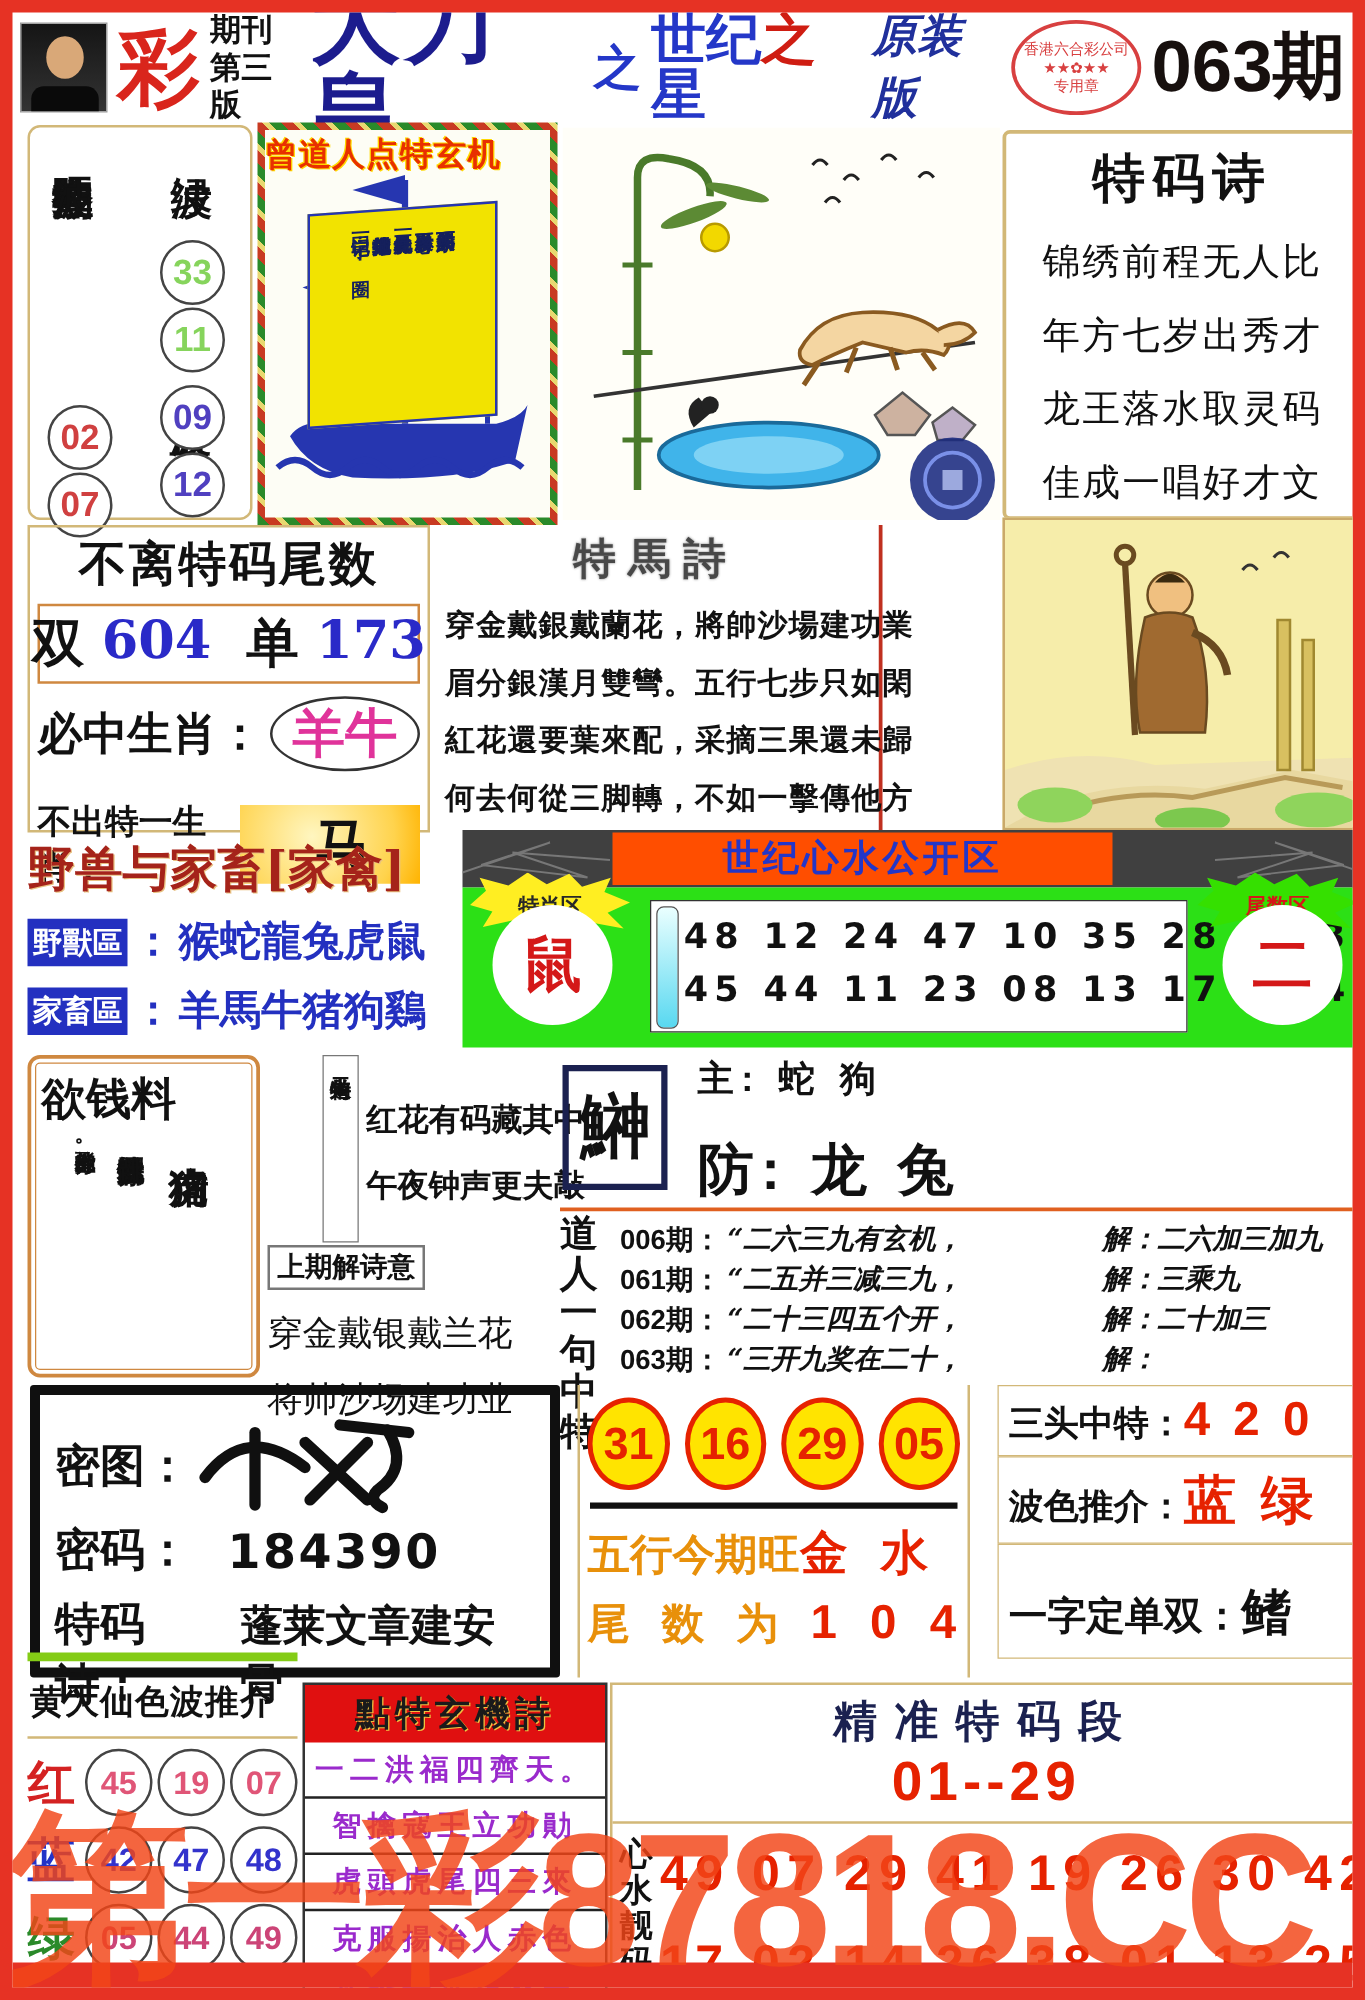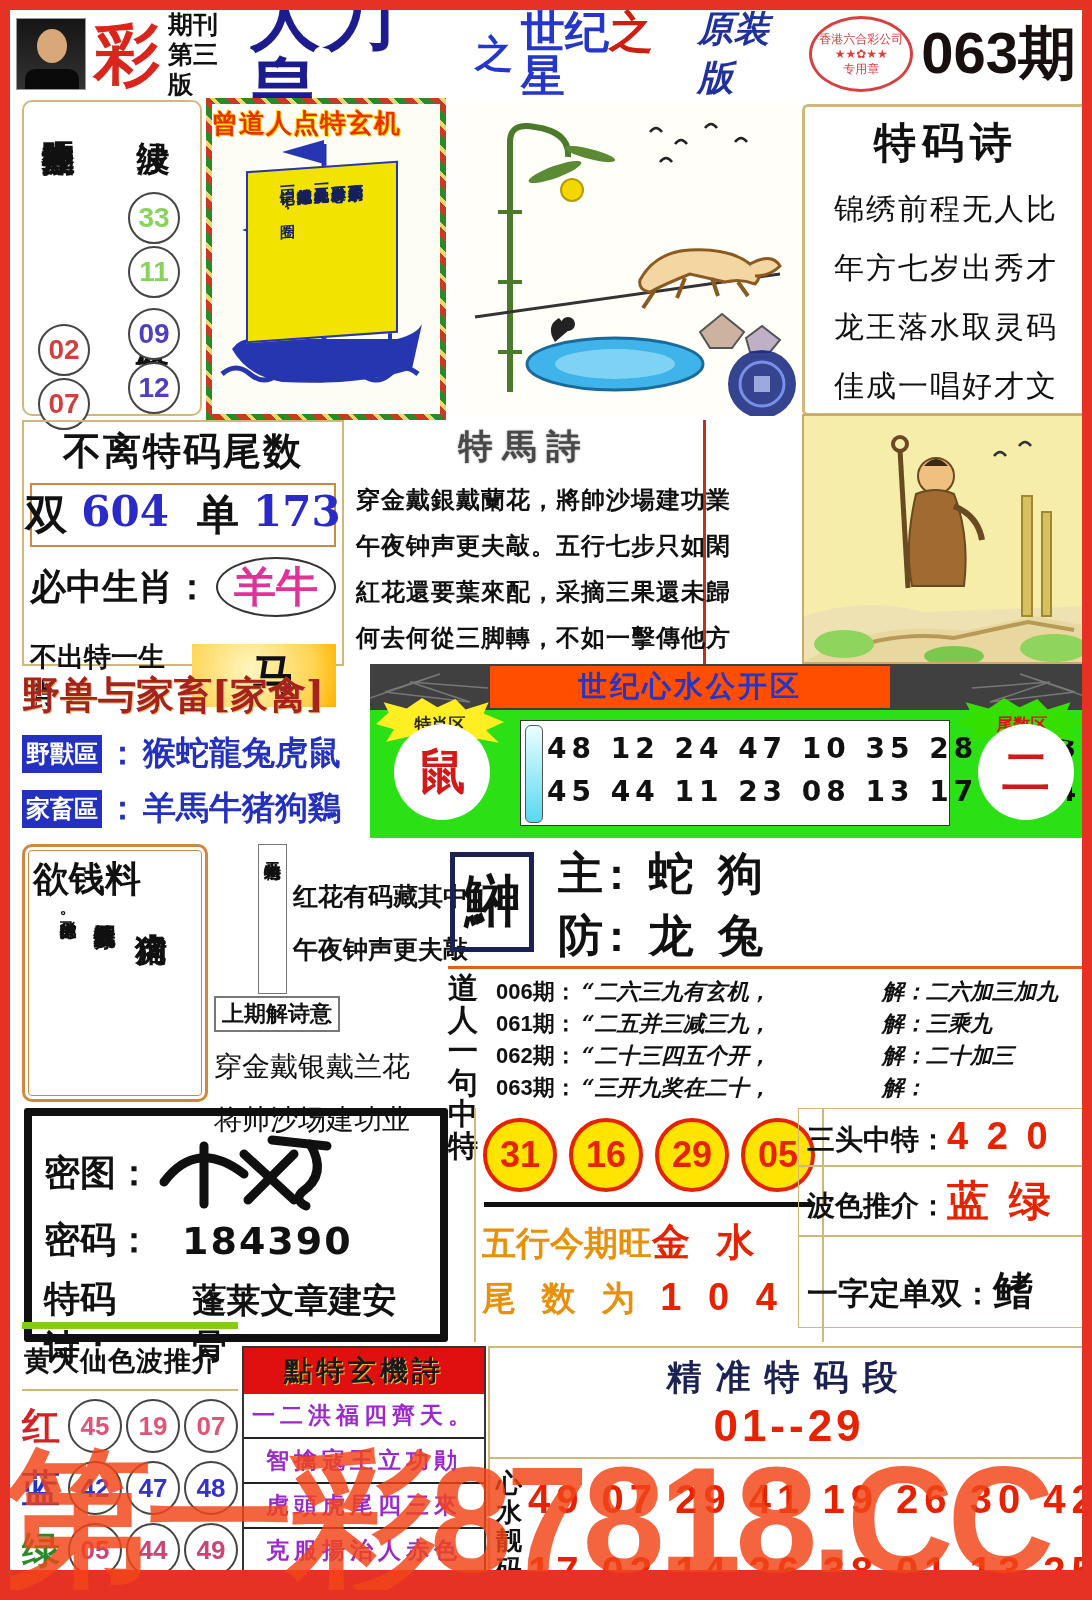--- a/index.html
+++ b/index.html
@@ -81,36 +81,36 @@
   
   .dr2{left:204px;top:834px;width:230px;height:258px;}
   .dr2 .top{display:flex;gap:6px;padding-left:44px;}
   .dr2 .vlabel{border:1px solid #777;padding:4px 2px;font-size:17px;font-weight:bold;height:150px;}
   .dr2 .lines{font-size:25px;font-weight:bold;line-height:2.1;margin-top:26px;white-space:nowrap;}
   .dr2 .plabel{border:2px solid #777;display:inline-block;font-size:22px;font-weight:bold;font-family:"DejaVu Serif",serif;padding:1px 6px;margin-top:2px;}
   .dr2 .plines{font-size:28px;line-height:1.9;margin-top:8px;white-space:nowrap;}
   
   .mg{left:438px;top:834px;width:642px;height:258px;}
   .mg .charbox{position:absolute;left:2px;top:8px;width:84px;height:100px;border:5px solid #1b2150;display:flex;align-items:center;justify-content:center;font-size:56px;font-weight:bold;font-family:"DejaVu Serif",serif;}
-  .mg .zhu{position:absolute;left:110px;top:0;font-size:45px;font-weight:bold;letter-spacing:6px;}
+  .mg .zhu{position:absolute;left:110px;top:0;font-size:29px;font-weight:bold;letter-spacing:6px;}
   .mg .fang{position:absolute;left:110px;top:62px;font-size:45px;font-weight:bold;letter-spacing:6px;}
   .mg .sep{position:absolute;left:0;top:122px;width:100%;border-top:3px solid #e06020;}
   .mg .vlab{position:absolute;left:0;top:128px;width:40px;font-size:30px;font-weight:bold;line-height:1.05;}
   .mg .rows{position:absolute;left:48px;top:132px;width:590px;}
   .mg .r{display:flex;font-size:22px;line-height:1.45;white-space:nowrap;}
   .mg .iss{width:86px;font-weight:bold;}
   .mg .tx{width:300px;font-family:"DejaVu Serif",serif;font-style:italic;font-weight:bold;}
   .mg .jie{font-family:"DejaVu Serif",serif;font-style:italic;font-weight:bold;}
   
   .secret{left:14px;top:1098px;width:424px;height:234px;border:8px solid #101010;border-radius:3px;padding:6px 12px;}
   .secret .row{display:flex;align-items:center;font-size:36px;font-weight:bold;font-family:"DejaVu Serif",serif;}
   .secret .code{font-family:"DejaVu Sans",sans-serif;font-size:38px;letter-spacing:2px;margin-left:30px;}
   .secret .poem{font-size:34px;margin-left:6px;}
   
-  .five{left:464px;top:1098px;width:350px;height:234px;border-left:2px solid #d2b878;border-right:2px solid #d2b878;padding:10px 6px;}
+  .five{left:452px;top:1098px;width:314px;height:234px;border-left:2px solid #d2b878;border-right:2px solid #d2b878;padding:10px 6px;}
   .five .balls{display:flex;gap:12px;justify-content:center;}
   .yball{width:74px;height:74px;border:4px solid #e62200;background:#ffe400;color:#e62200;font-size:36px;display:inline-flex;align-items:center;justify-content:center;border-radius:50%;font-weight:bold;}
   .five .div{border-top:5px solid #101010;margin:10px 2px;}
   .five .l{font-size:34px;font-weight:bold;color:#e8900a;white-space:nowrap;margin-top:8px;}
   .five .l .red{color:#e62200;font-size:38px;letter-spacing:8px;}
   
   .picks{left:788px;top:1098px;width:292px;height:234px;}
   .picks .cell{border:1px solid #d2b878;padding:6px 8px;font-size:28px;font-weight:bold;white-space:nowrap;}
   .picks .v{color:#e62200;font-size:38px;letter-spacing:4px;}
   .picks .c3{font-size:31px;padding-top:26px;height:92px;}
@@ -258,21 +258,21 @@
     </div>
     <div class="notrow">
       <span>不出特一生肖：</span>
       <span class="sunbg">马</span>
     </div>
   </div>
 
   <div class="abs hpoem">
     <div class="t">特馬詩</div>
     <div class="l">穿金戴銀戴蘭花，將帥沙場建功業</div>
-    <div class="l">午夜钟声更夫敲。五行七步只如閑</div>
+    <div class="l">眉分銀漢月雙彎。五行七步只如閑</div>
     <div class="l">紅花還要葉來配，采摘三果還未歸</div>
     <div class="l">何去何從三脚轉，不如一擊傳他方</div>
   </div>
 
   <div class="abs monk">
     <svg width="284" height="246" viewBox="0 0 284 246">
       <rect width="284" height="246" fill="#f6edaa"></rect>
       <path d="M0 200 Q60 180 120 196 L284 190 L284 246 L0 246 Z" fill="#efe2b2"></path>
       <path d="M20 235 Q80 205 160 215 L230 200 L284 210 L284 246 L0 246 Z" fill="#e8d8a0"></path>
       <path d="M30 238 Q90 214 150 222 L224 206 L270 214" stroke="#b89a58" stroke-width="4" fill="none"></path>

